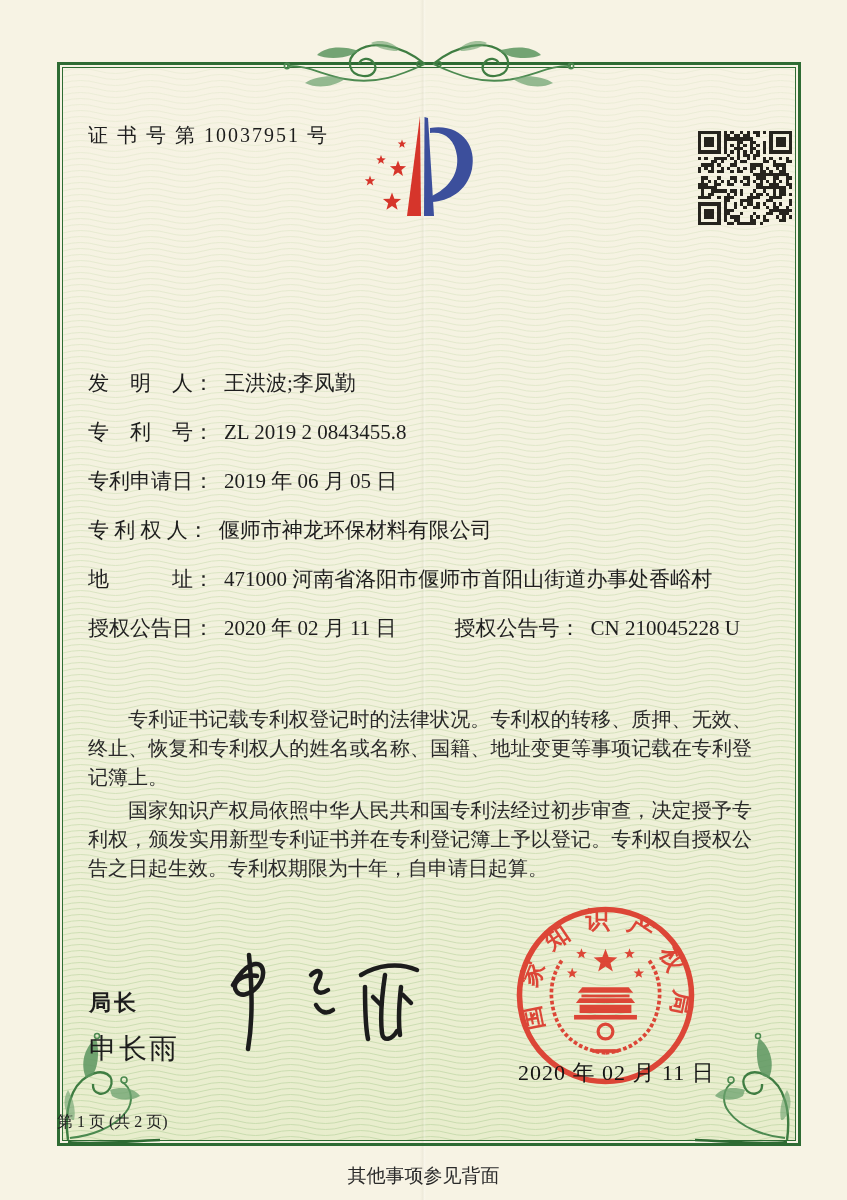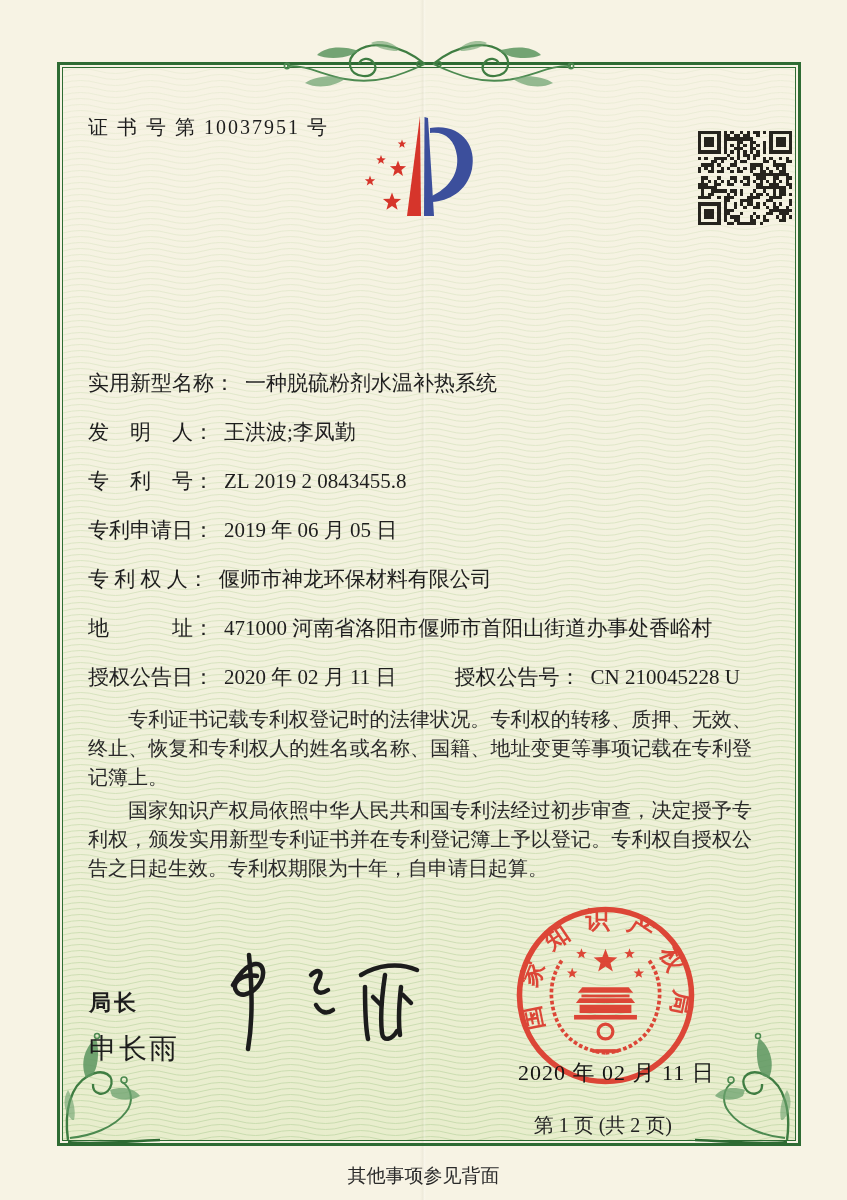--- a/index.html
+++ b/index.html
@@ -17,21 +17,21 @@
   .waves { position:absolute; left:63px; top:68px; }
   .frame {
     position:absolute; left:57px; top:62px; width:744px; height:1084px;
     border:3px solid #2e6b33;
   }
   .frame-inner { position:absolute; inset:2px; border:1px solid #2e6b33; }
   .orn-top { position:absolute; left:279px; top:35px; }
   .orn-bl  { position:absolute; left:60px;  top:1028px; }
   .orn-br  { position:absolute; left:690px; top:1028px; transform:scaleX(-1); }
   .cert-no {
-    position:absolute; left:88px; top:114px;
+    position:absolute; left:88px; top:122px;
     font-size:20px; letter-spacing:2px; color:#1d1d1d;text-align:right;
   }
   .logo { position:absolute; left:347px; top:104px; }
   .qr   { position:absolute; left:698px; top:131px; width:94px; height:94px; }
   .qr svg { width:100%; height:100%; }
   .title {
     position:absolute; left:57px; top:248px; width:744px;
     text-align:center; font-size:45px; font-weight:bold;
     letter-spacing:9px; color:#171717; text-indent:9px;
   }
@@ -48,21 +48,21 @@
   .paras p + p { margin-top:4px; }
   .director-title { position:absolute; left:89px; top:988px;  font-size:22px; letter-spacing:3px; color:#1d1d1d;font-weight:bold; }
   .director-name  { position:absolute; left:89px; top:1030px; font-size:28px; letter-spacing:2px; color:#1d1d1d; }
   .signature { position:absolute; left:215px; top:945px; }
   .seal { position:absolute; left:513px; top:903px; width:185px; height:185px; opacity:0.93; }
   .seal svg { width:100%; height:100%; }
   .seal-date {
     position:absolute; left:518px; top:1058px; font-size:22px;
     letter-spacing:1px; color:#141414; white-space:nowrap;
   }
-  .page-no  { position:absolute; left:57px; top:1112px; width:615px; text-align:right; font-size:20px; color:#232323; }
+  .page-no  { position:absolute; left:57px; top:1112px; width:615px; text-align:left; font-size:16px; color:#232323; }
   .back-note{ position:absolute; left:0;   top:1163px; width:847px; text-align:center; font-size:19px; color:#2a2a2a; }
 </style>
 </head>
 <body>
 
 <div class="page">
 
   <svg class="waves" width="732" height="1072">
     <defs>
       <pattern id="wv" width="140" height="6" patternUnits="userSpaceOnUse">
@@ -468,23 +468,20 @@
           <rect x="24" y="2" width="3" height="3"></rect>
           <path d="M0,22 h7 v7 h-7 Z M1,23 v5 h5 v-5 Z" fill-rule="evenodd"></path>
           <rect x="2" y="24" width="3" height="3"></rect>
         </g>
       </svg>
   </div>
 
 
   <div class="fields">
     <div class="field-row">
-      <span class="label">实用新型名称：</span><span class="value">一种脱硫粉剂水温补热系统</span>
-    </div>
-    <div class="field-row">
       <span class="label">发　明　人：</span><span class="value">王洪波;李凤勤</span>
     </div>
     <div class="field-row">
       <span class="label">专　利　号：</span><span class="value">ZL 2019 2 0843455.8</span>
     </div>
     <div class="field-row">
       <span class="label">专利申请日：</span><span class="value">2019 年 06 月 05 日</span>
     </div>
     <div class="field-row">
       <span class="label">专 利 权 人：</span><span class="value">偃师市神龙环保材料有限公司</span>

